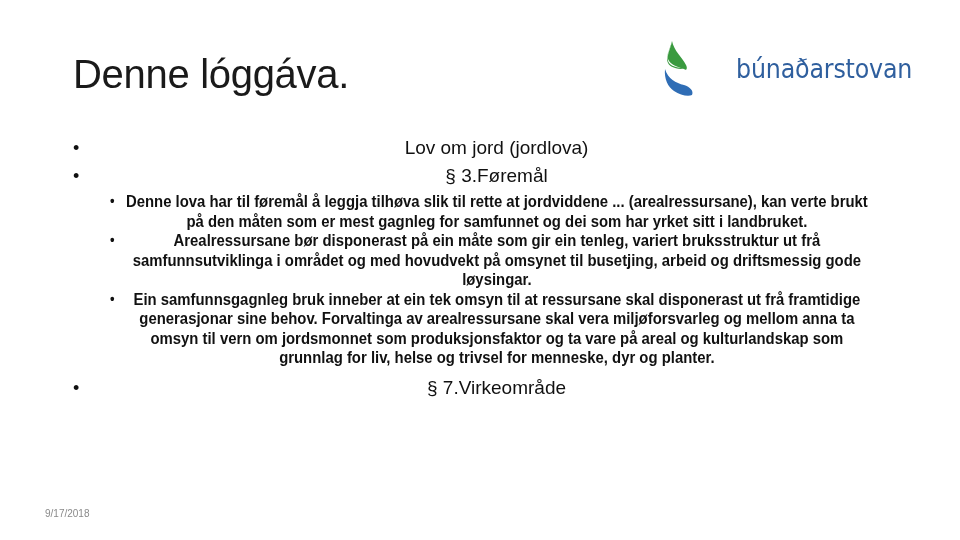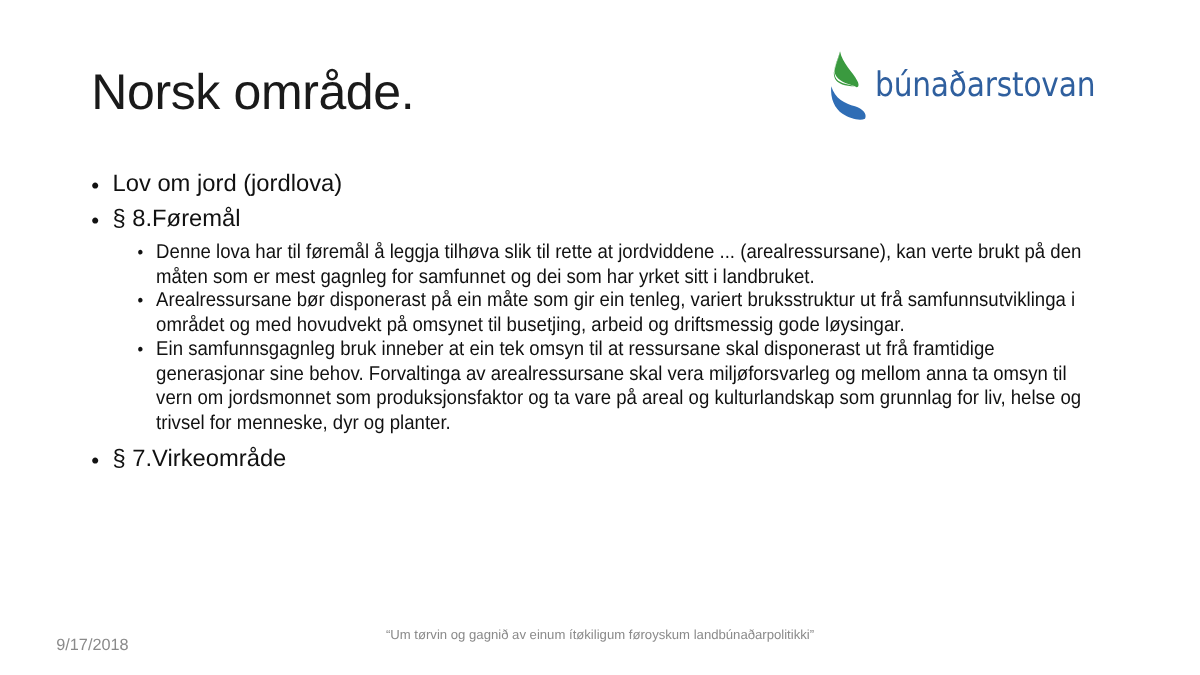--- a/index.html
+++ b/index.html
@@ -10,93 +10,92 @@
       color: #000;
     }
     .slide { position: absolute; inset: 0; }
     .title {
       position: absolute; left: 73px; top: 52px;
       font-size: 40px; font-weight: normal; letter-spacing: -0.3px;
       color: #1a1a1a; margin: 0;
     }
     .logo {
       position: absolute; left: 662px; top: 38px; width: 230px; height: 60px;
-      display: flex; align-items: center;
+      display: flex; align-items: center; gap: 36px;
     }
     .logo svg { width: 34px; height: 58px; flex: none; }
     .logo-text {
       font-size: 27px; color: #2f5f9e; margin-left: 4px; letter-spacing: -0.2px;
       font-family: "DejaVu Sans", "Liberation Sans", sans-serif;
       transform: scaleX(0.88); transform-origin: left center;
       white-space: nowrap;
     }
-    .body-list { position: absolute; left: 73px; top: 134px; width: 830px; }
+    .body-list { position: absolute; left: 73px; top: 134px; width: 830px; text-align: center; }
     ul { list-style: none; margin: 0; padding: 0; }
     .l1 {
       position: relative; padding-left: 17px; font-size: 19px; line-height: 28px;
       color: #111;
     }
     .l1::before {
       content: "\2022"; position: absolute; left: 0; top: 0; font-size: 18px;
     }
-    .l2-list { margin-top: 2px; margin-bottom: 6px; }
+    .l2-list { margin-top: 2px; margin-bottom: 6px; font-weight: bold; }
     .l2 {
       position: relative; margin-left: 37px; padding-left: 16px;
       font-size: 16px; line-height: 19.5px; color: #111;
       transform: scaleX(0.93); transform-origin: left top;
       width: 800px;
     }
     .l2::before {
       content: "\2022"; position: absolute; left: 0; top: 0; font-size: 14px;
     }
     .l2.tight { line-height: 22px; }
     .footer-date {
       position: absolute; left: 45px; top: 508px;
-      font-size: 13px; color: #8a8a8a;
+      font-size: 10px; color: #8a8a8a;
     }
     .footer-center {
       position: absolute; left: 270px; top: 501px; width: 420px;
       text-align: center; font-size: 10.5px; line-height: 14px; color: #8a8a8a;
     }
   </style>
 </head>
 <body>
 
 <div class="slide">
 
-  <h1 class="title">Norsk område.</h1>
+  <h1 class="title">Denne lóggáva.</h1>
 
   <div class="logo">
     <svg viewBox="0 0 34 58">
       <path d="M10 2 C9 10 4 14 6 22 C8 28 16 28 22 30 C14 30 8 28 6 24 C3 18 8 10 10 2 Z" fill="#3a9a3f"></path>
       <path d="M10 2 C12 12 20 18 24 26 C26 30 24 32 22 30 C16 28 8 26 6 20 C5 14 9 9 10 2 Z" fill="#3a9a3f"></path>
       <path d="M3 30 C6 40 14 44 22 46 C28 48 32 52 30 56 C26 58 18 56 12 52 C6 48 2 40 3 30 Z" fill="#2f6db5"></path>
     </svg>
     <span class="logo-text">búnaðarstovan</span>
   </div>
 
   <div class="body-list">
     <ul>
       <li class="l1">
         <span>Lov om jord (jordlova)</span>
       </li>
       <li class="l1">
-        <span>§ 8.Føremål</span>
+        <span>§ 3.Føremål</span>
       </li>
     </ul>
     <ul class="l2-list">
       <li class="l2">Denne lova har til føremål å leggja tilhøva slik til rette at jordviddene ... (arealressursane), kan verte brukt på den måten som er mest gagnleg for samfunnet og dei som har yrket sitt i landbruket.</li>
       <li class="l2">Arealressursane bør disponerast på ein måte som gir ein tenleg, variert bruksstruktur ut frå samfunnsutviklinga i området og med hovudvekt på omsynet til busetjing, arbeid og driftsmessig gode løysingar.</li>
       <li class="l2">Ein samfunnsgagnleg bruk inneber at ein tek omsyn til at ressursane skal disponerast ut frå framtidige generasjonar sine behov. Forvaltinga av arealressursane skal vera miljøforsvarleg og mellom anna ta omsyn til vern om jordsmonnet som produksjonsfaktor og ta vare på areal og kulturlandskap som grunnlag for liv, helse og trivsel for menneske, dyr og planter.</li>
     </ul>
     <ul>
       <li class="l1">
         <span>§ 7.Virkeområde</span>
       </li>
     </ul>
   </div>
 
   <div class="footer-date">9/17/2018</div>
   <div class="footer-center">
-    <div>“Um tørvin og gagnið av einum ítøkiligum føroyskum landbúnaðarpolitikki”</div>
   </div>
 
 </div>
 
 </body></html>

